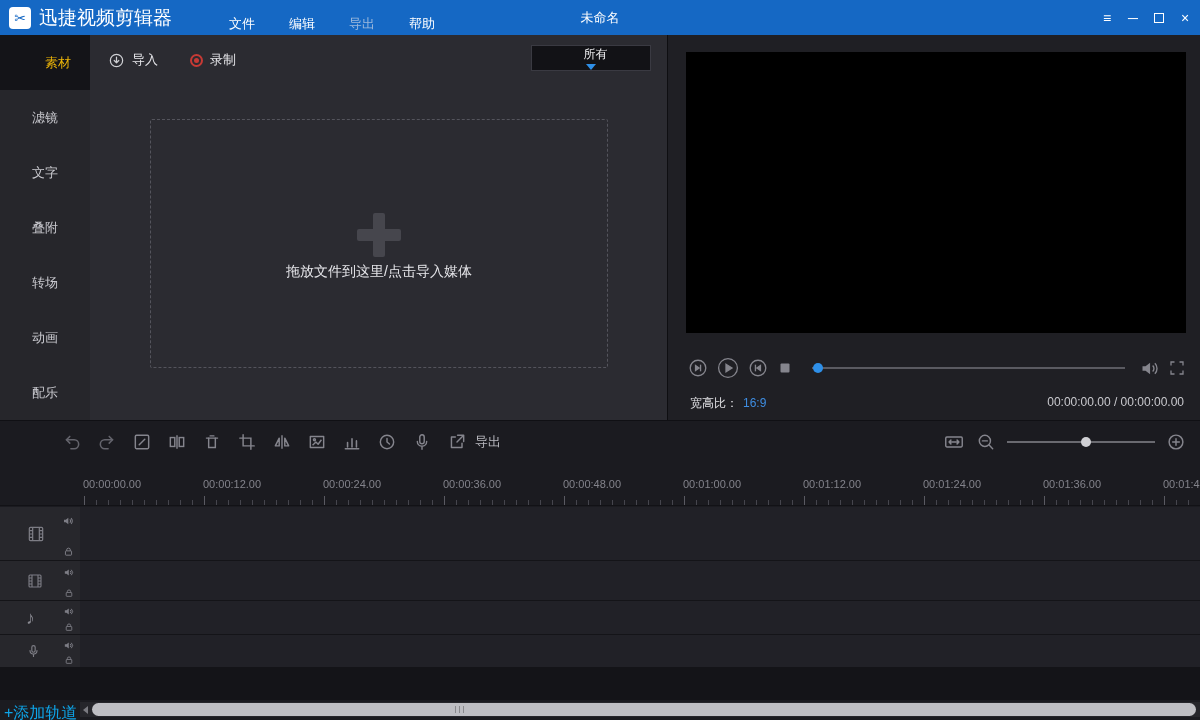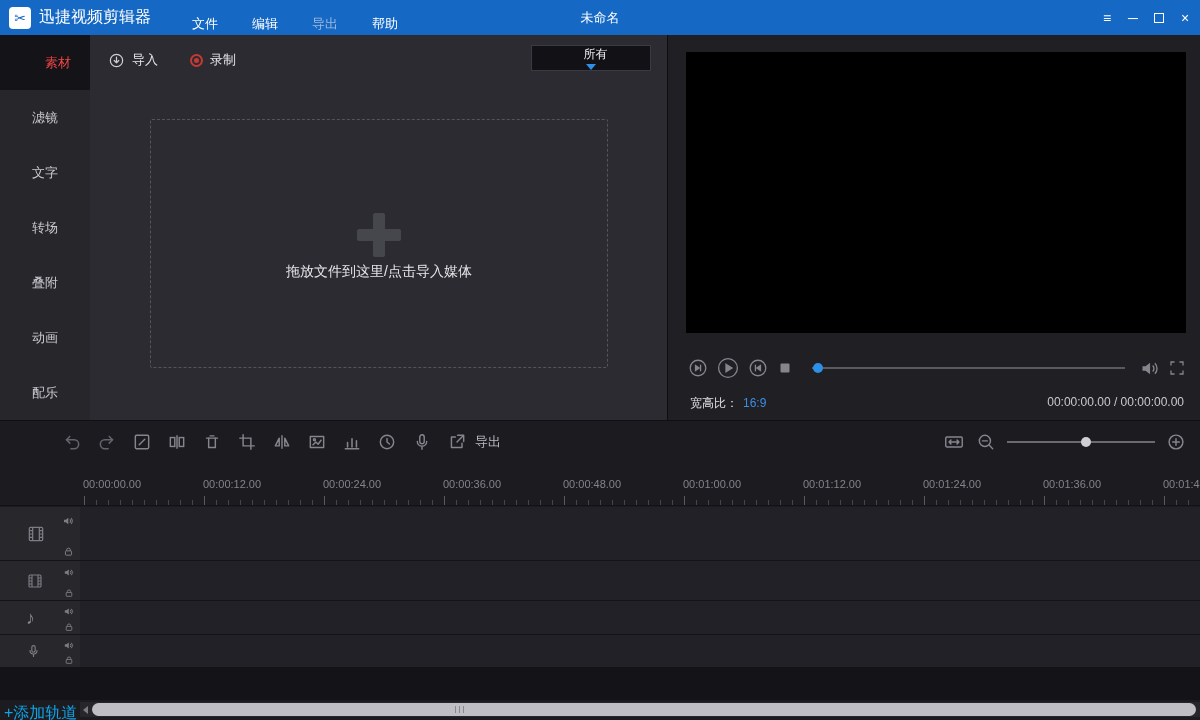--- a/index.html
+++ b/index.html
@@ -6,35 +6,35 @@
   html,body { width:1200px; height:720px; overflow:hidden; background:#1b1b20;
               font-family:"Liberation Sans", sans-serif; }
   #app { position:relative; width:1200px; height:720px; }
   svg { display:block; }
 
   
   .titlebar { position:absolute; top:0; left:0; width:1200px; height:35px;
               background:#1568c4; display:flex; align-items:center; color:#fff; }
   .logo { width:22px; height:22px; background:#fff; border-radius:4px; margin:0 8px 0 9px;
           display:flex; align-items:center; justify-content:center; color:#1568c4; font-size:14px; }
-  .app-name { font-size:16px; margin-right:24px; white-space:nowrap; }
+  .app-name { font-size:19px; margin-right:40px; white-space:nowrap; }
   .menu-item { font-size:13px; padding:0 17px; height:24px; line-height:35px; cursor:default; }
   .menu-item.disabled { color:#9db9dc; }
   .doc-title { position:absolute; left:50%; transform:translateX(-50%); font-size:13px; }
   .win-controls { position:absolute; right:2px; top:0; height:35px; display:flex; align-items:center; }
   .win-btn { width:26px; height:35px; display:flex; align-items:center; justify-content:center; font-size:14px; color:#fff; }
   .maxbox { width:10px; height:10px; border:1px solid #fff; display:block; }
 
   
   .workspace { position:absolute; top:35px; left:0; width:1200px; height:385px; display:flex; }
 
   .sidebar { width:90px; background:#26262b; }
   .side-item { height:55px; display:flex; align-items:center; justify-content:center;
                color:#c9c9cf; font-size:13px; cursor:default; }
-  .side-item.active { background:#141418; color:#ef4444;padding-left:26px; }
+  .side-item.active { background:#141418; color:#eab308;padding-left:26px; }
 
   .media-panel { flex:1; background:#2b2b31; position:relative; border-right:1px solid #0e0e11; }
   .media-header-btn { position:absolute; top:12px; height:26px; display:flex; align-items:center;
                       gap:7px; color:#e6e6ea; font-size:13px; }
   .btn-import { left:18px; }
   .btn-record { left:100px; }
   .rec-dot { width:13px; height:13px; border:2px solid #c63a35; border-radius:50%;
              display:flex; align-items:center; justify-content:center; }
   .rec-dot i { width:5px; height:5px; background:#c63a35; border-radius:50%; display:block; }
   .dropdown { position:absolute; top:10px; right:16px; width:120px; height:26px;
@@ -127,22 +127,22 @@
       <div class="win-btn">×</div>
     </div>
   </div>
 
   <div class="workspace">
 
     <div class="sidebar">
       <div class="side-item active">素材</div>
       <div class="side-item">滤镜</div>
       <div class="side-item">文字</div>
+      <div class="side-item">叠附</div>
       <div class="side-item">转场</div>
-      <div class="side-item">叠附</div>
       <div class="side-item">动画</div>
       <div class="side-item">配乐</div>
     </div>
 
     <div class="media-panel">
       <div class="media-header-btn btn-import">
         <span>
           <svg width="17" height="17" viewBox="0 0 18 18" fill="none" stroke="#cfd0d4" stroke-width="1.3" stroke-linecap="round" stroke-linejoin="round">
             <circle cx="9" cy="9" r="6.5"></circle>
               <path d="M9 5.5 v6 M6.6 9 L9 11.5 L11.4 9"></path>

